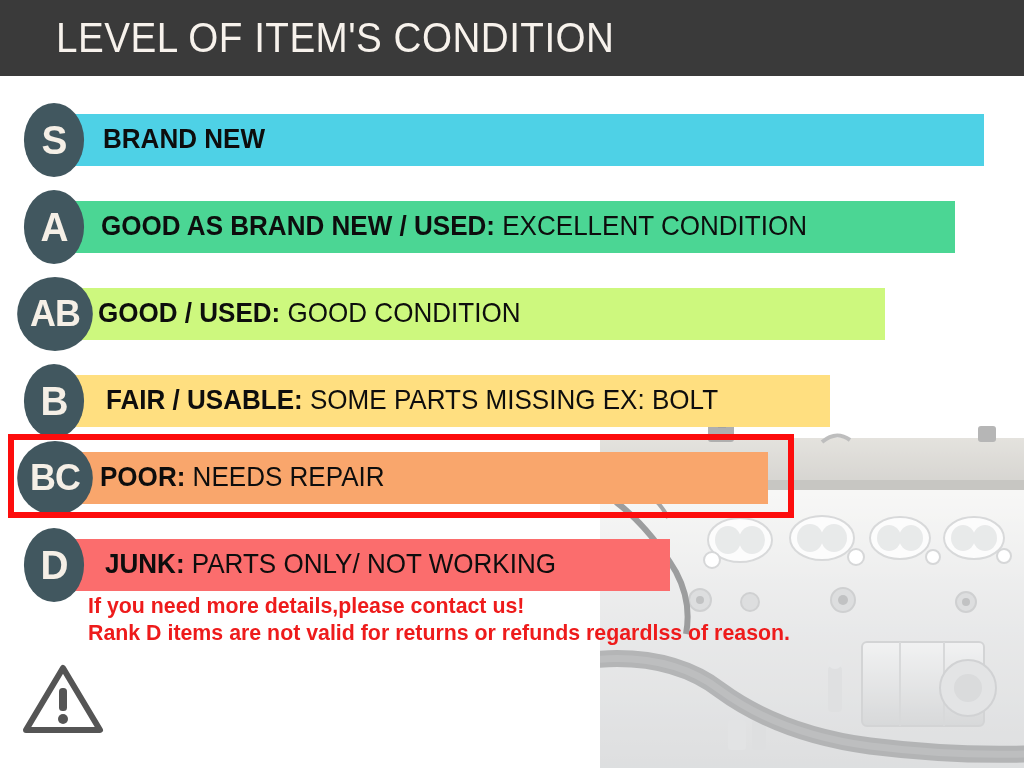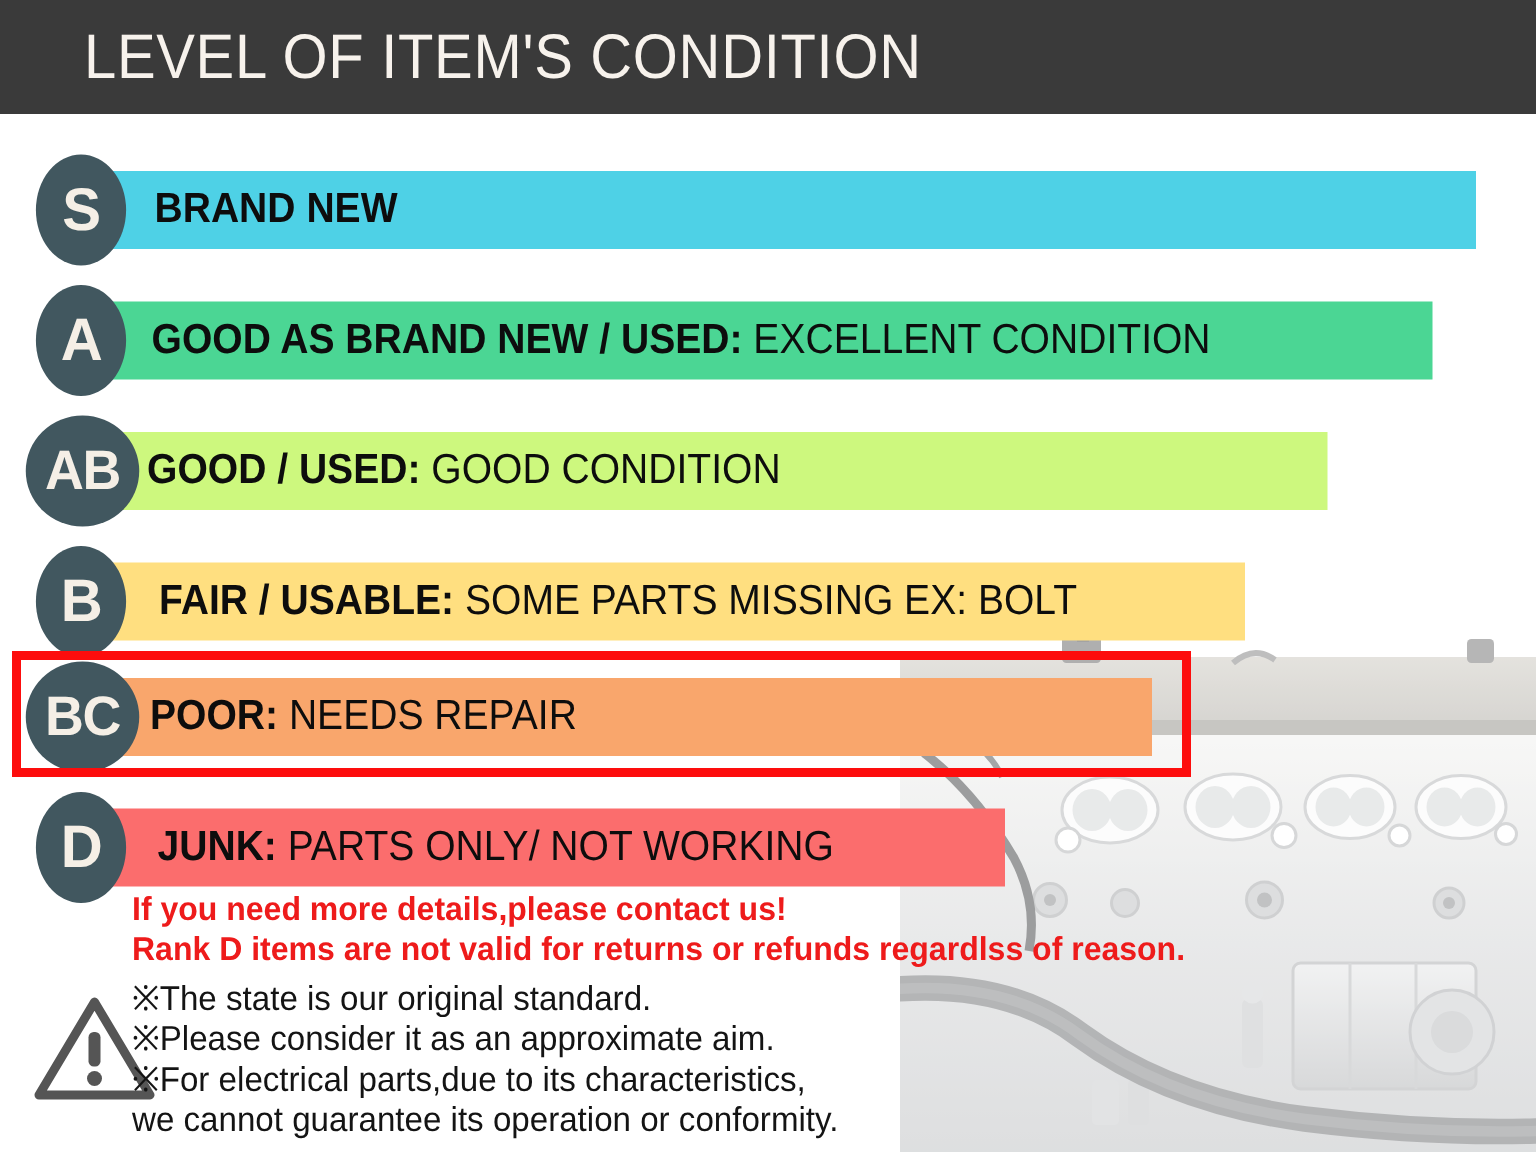--- a/index.html
+++ b/index.html
@@ -290,21 +290,15 @@
 
   <svg id="warning-triangle" viewBox="0 0 82 74" xmlns="http://www.w3.org/2000/svg">
     <path d="M41 6 L78 68 L4 68 Z" fill="none" stroke="#555555" stroke-width="6" stroke-linejoin="round"></path>
     <rect x="37" y="26" width="8" height="23" rx="3.5" fill="#555555"></rect>
     <circle cx="41" cy="57" r="5" fill="#555555"></circle>
   </svg>
 
   <div id="notes">
     <div class="note-red" style="color: rgb(238, 27, 27);">If you need more details,please contact us!</div>
     <div class="note-red" style="color: rgb(238, 27, 27);">Rank D items are not valid for returns or refunds regardlss of reason.</div>
-    <div id="notes-black-block">
-      <div class="note-black" style="color: rgb(20, 20, 20);">※The state is our original standard.</div>
-      <div class="note-black" style="color: rgb(20, 20, 20);">※Please consider it as an approximate aim.</div>
-      <div class="note-black" style="color: rgb(20, 20, 20);">※For electrical parts,due to its characteristics,</div>
-      <div class="note-black" style="color: rgb(20, 20, 20);">we cannot guarantee its operation or conformity.</div>
-    </div>
   </div>
 
 </div>
 
 </body></html>

